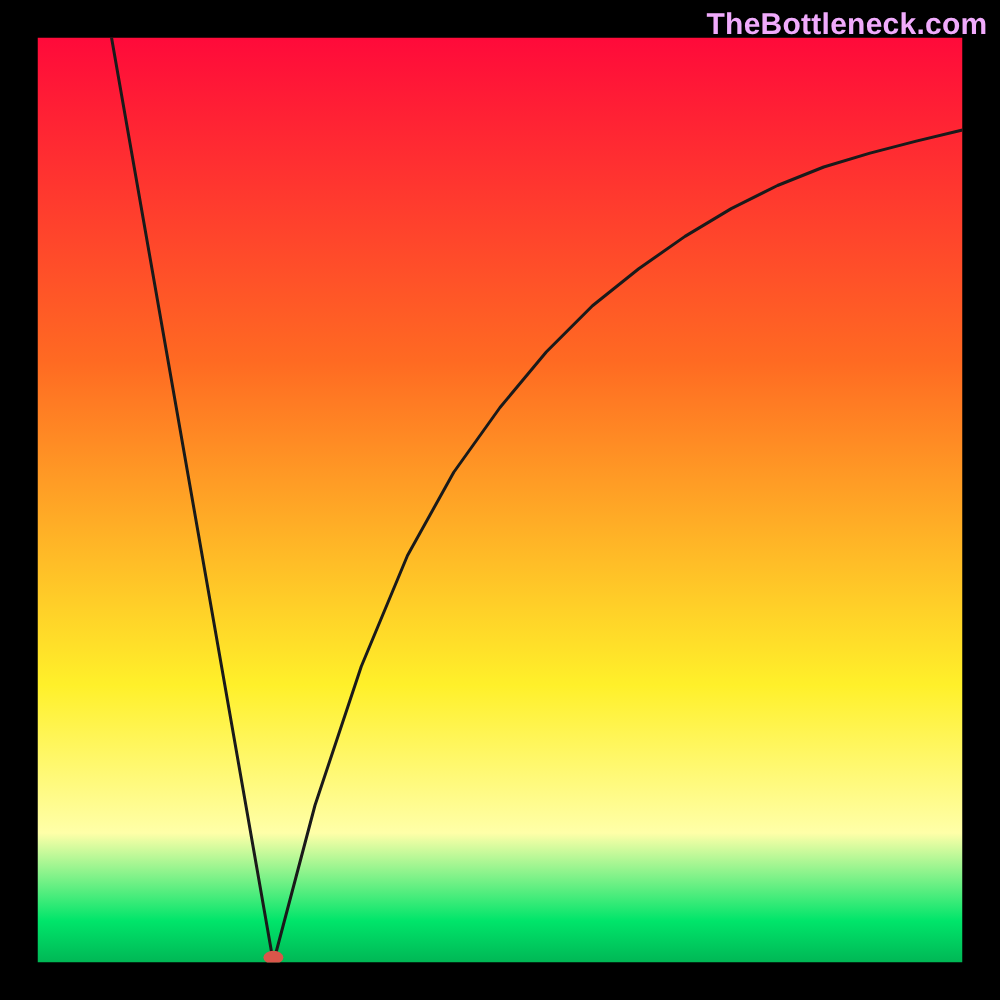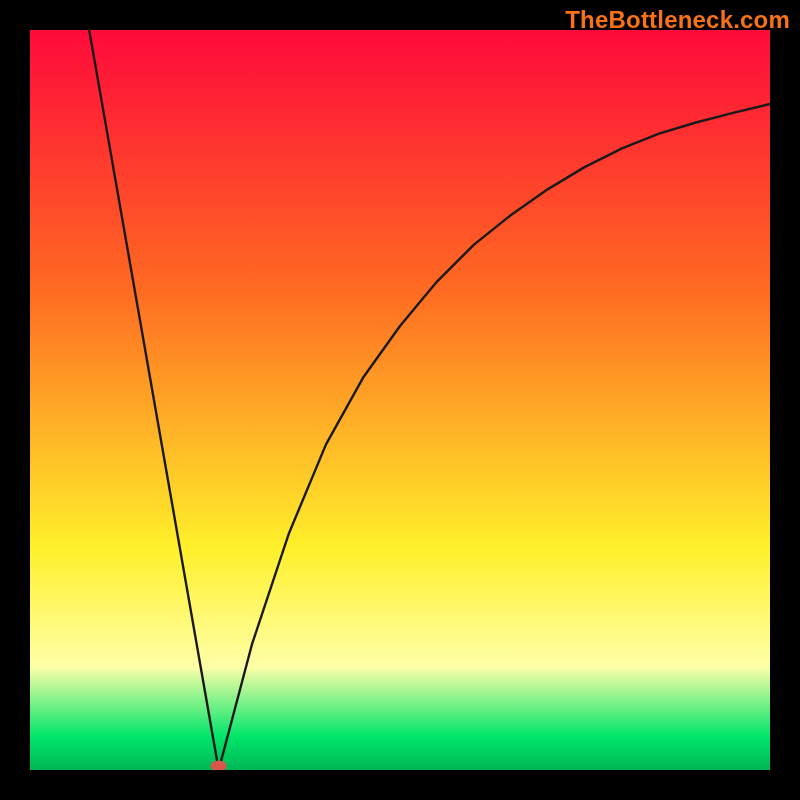--- a/index.html
+++ b/index.html
@@ -21,21 +21,21 @@
     position: absolute;
     left: 30px;
     top: 30px;
     width: 740px;
     height: 740px;
   }
   .watermark {
     position: absolute;
     top: 6px;
     right: 10px;
-    color: #f97316;
+    color: #f0abfc;
     font-size: 24px;
     font-weight: 600;
     letter-spacing: 0.2px;
     user-select: none;
   }
 </style>
 </head>
 <body>
 
 <div class="frame">

